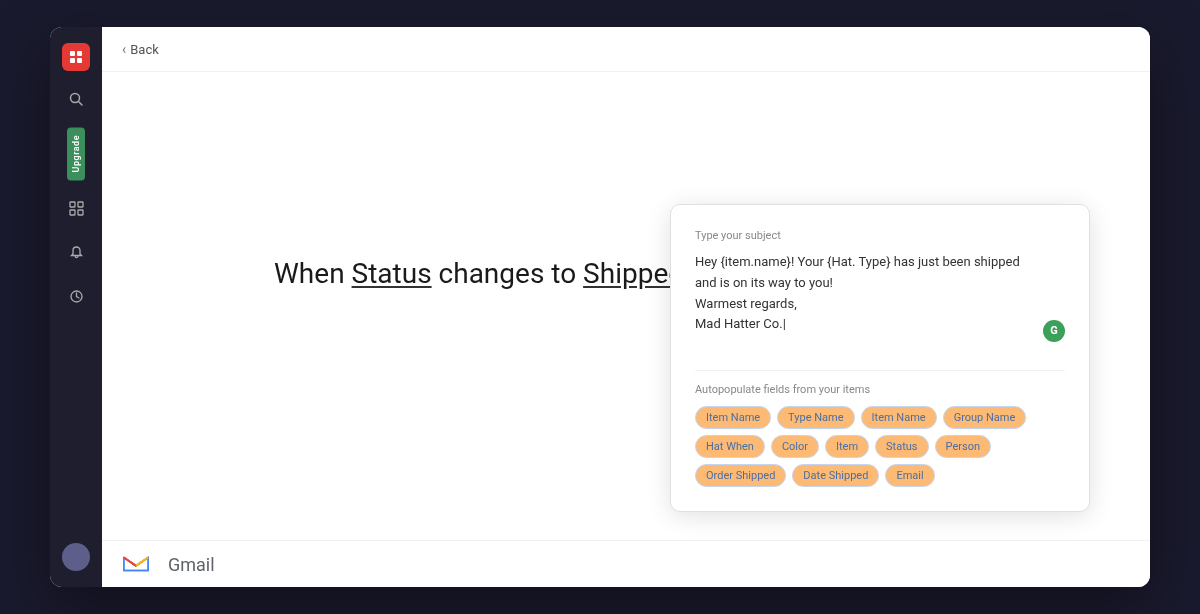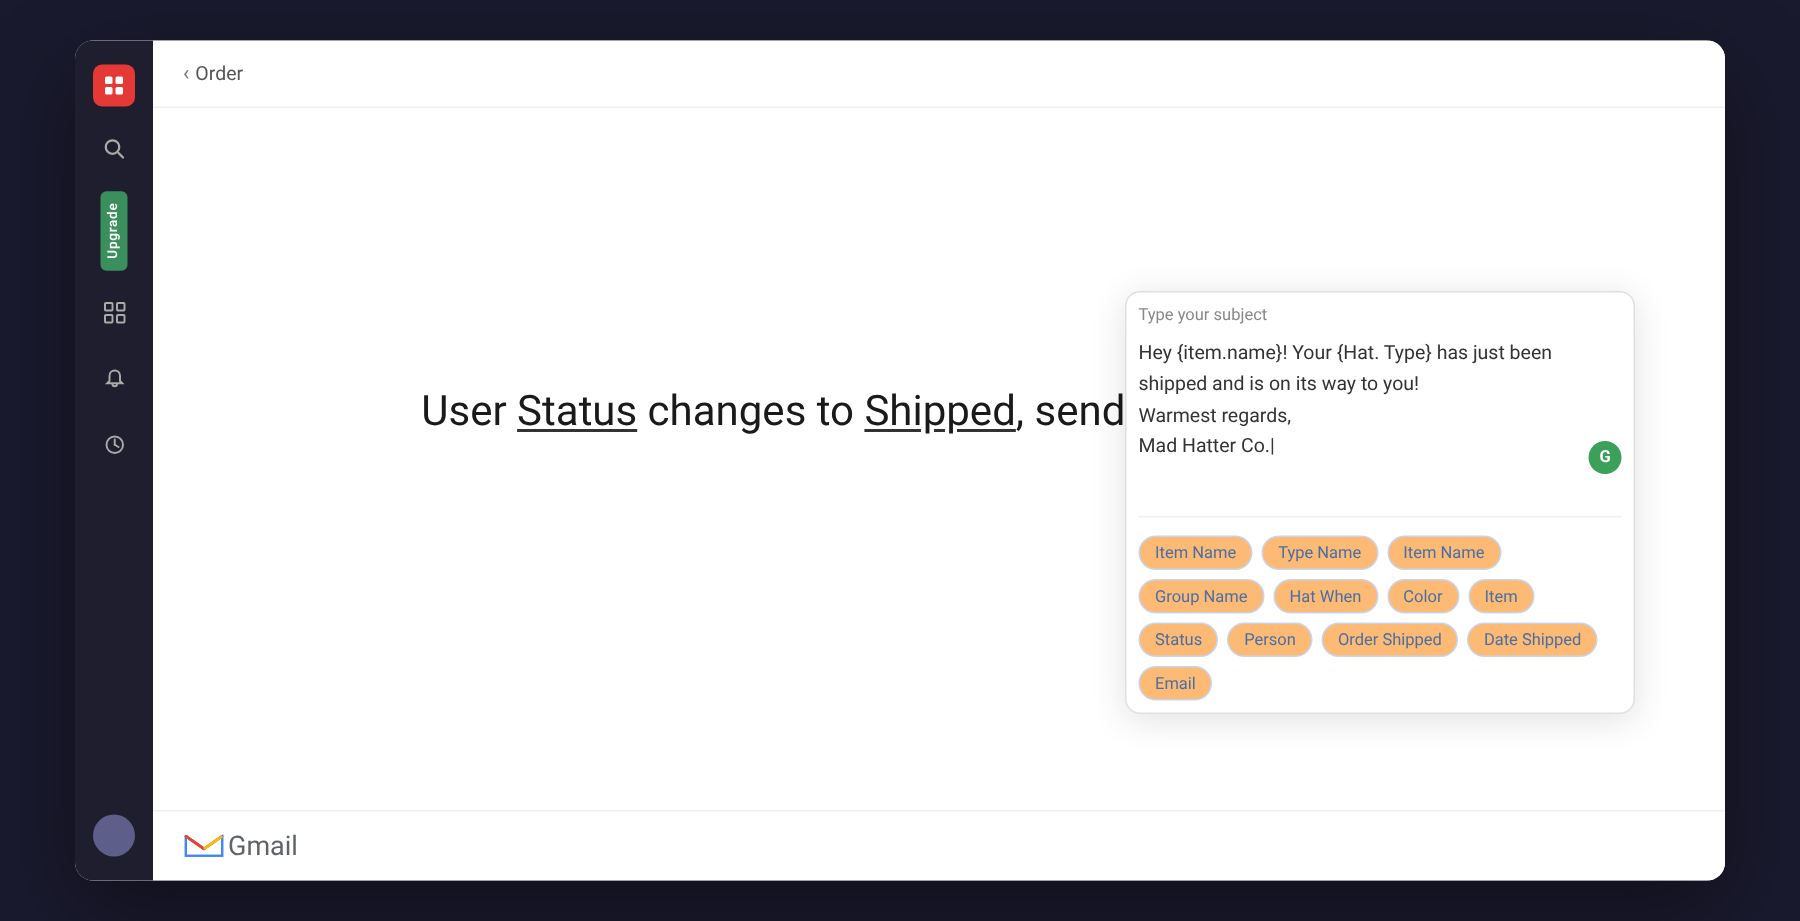--- a/index.html
+++ b/index.html
@@ -142,27 +142,27 @@
     .email-link {
       color: #4a90e2;
       text-decoration: underline;
       text-underline-offset: 3px;
     }
 
     
     .popup-card {
       position: absolute;
       right: 60px;
-      top: 122px;
-      width: 340px;
+      top: 132px;
+      width: 420px;
       background: #ffffff;
       border: 1px solid #e0e0e0;
       border-radius: 10px;
       box-shadow: 0 4px 24px rgba(0,0,0,0.12);
-      padding: 8px;
+      padding: 24px;
     }
 
     .popup-label {
       font-size: 11px;
       color: #888;
       margin-bottom: 10px;
       font-weight: 400;
     }
 
     .popup-text-area {
@@ -218,21 +218,21 @@
       cursor: pointer;
       border: 1px solid #c5d5f0;
     }
 
     
     .bottom-bar {
       padding: 12px 20px;
       border-top: 1px solid #f0f0f0;
       display: flex;
       align-items: center;
-      gap: 2px;
+      gap: 18px;
       margin-top: 44px;
     }
 
     .gmail-icon {
       width: 28px;
       height: 22px;
     }
 
     .gmail-text {
       font-size: 18px;
@@ -289,42 +289,43 @@
     </div>
 
     <div class="sidebar-avatar"></div>
   </div>
 
   <div class="main-content">
 
     <div class="top-bar">
       <div class="back-button">
         <span class="back-arrow">‹</span>
-        <span>Order</span>
+        <span>Back</span>
       </div>
     </div>
 
     <div class="center-area">
 
       <div class="main-sentence">
-        <span>User </span><span class="underlined">Status</span><span> changes to </span><span class="underlined">Shipped</span><span>, send an </span><span class="email-link underlined">email</span><span> to </span><span class="underlined">Email</span>
+        <span>When </span><span class="underlined">Status</span><span> changes to </span><span class="underlined">Shipped</span><span>, send an </span><span class="email-link underlined">email</span><span> to </span><span class="underlined">Email</span>
       </div>
 
       <div class="popup-card">
         <div class="popup-label">Type your subject</div>
 
         <div class="popup-text-area">
           <span style="white-space: pre-line;">Hey {item.name}! Your {Hat. Type} has just been shipped and is on its way to you!
 Warmest regards,
 Mad Hatter Co.|</span>
           <div class="grammarly-icon">G</div>
         </div>
 
         <div class="divider"></div>
 
+        <div class="autopopulate-label">Autopopulate fields from your items</div>
 
         <div class="tags-section">
         <span class="tag">Item Name</span>
             <span class="tag">Type Name</span>
             <span class="tag">Item Name</span>
             <span class="tag">Group Name</span>
             <span class="tag">Hat When</span>
             <span class="tag">Color</span>
             <span class="tag">Item</span>
             <span class="tag">Status</span>

